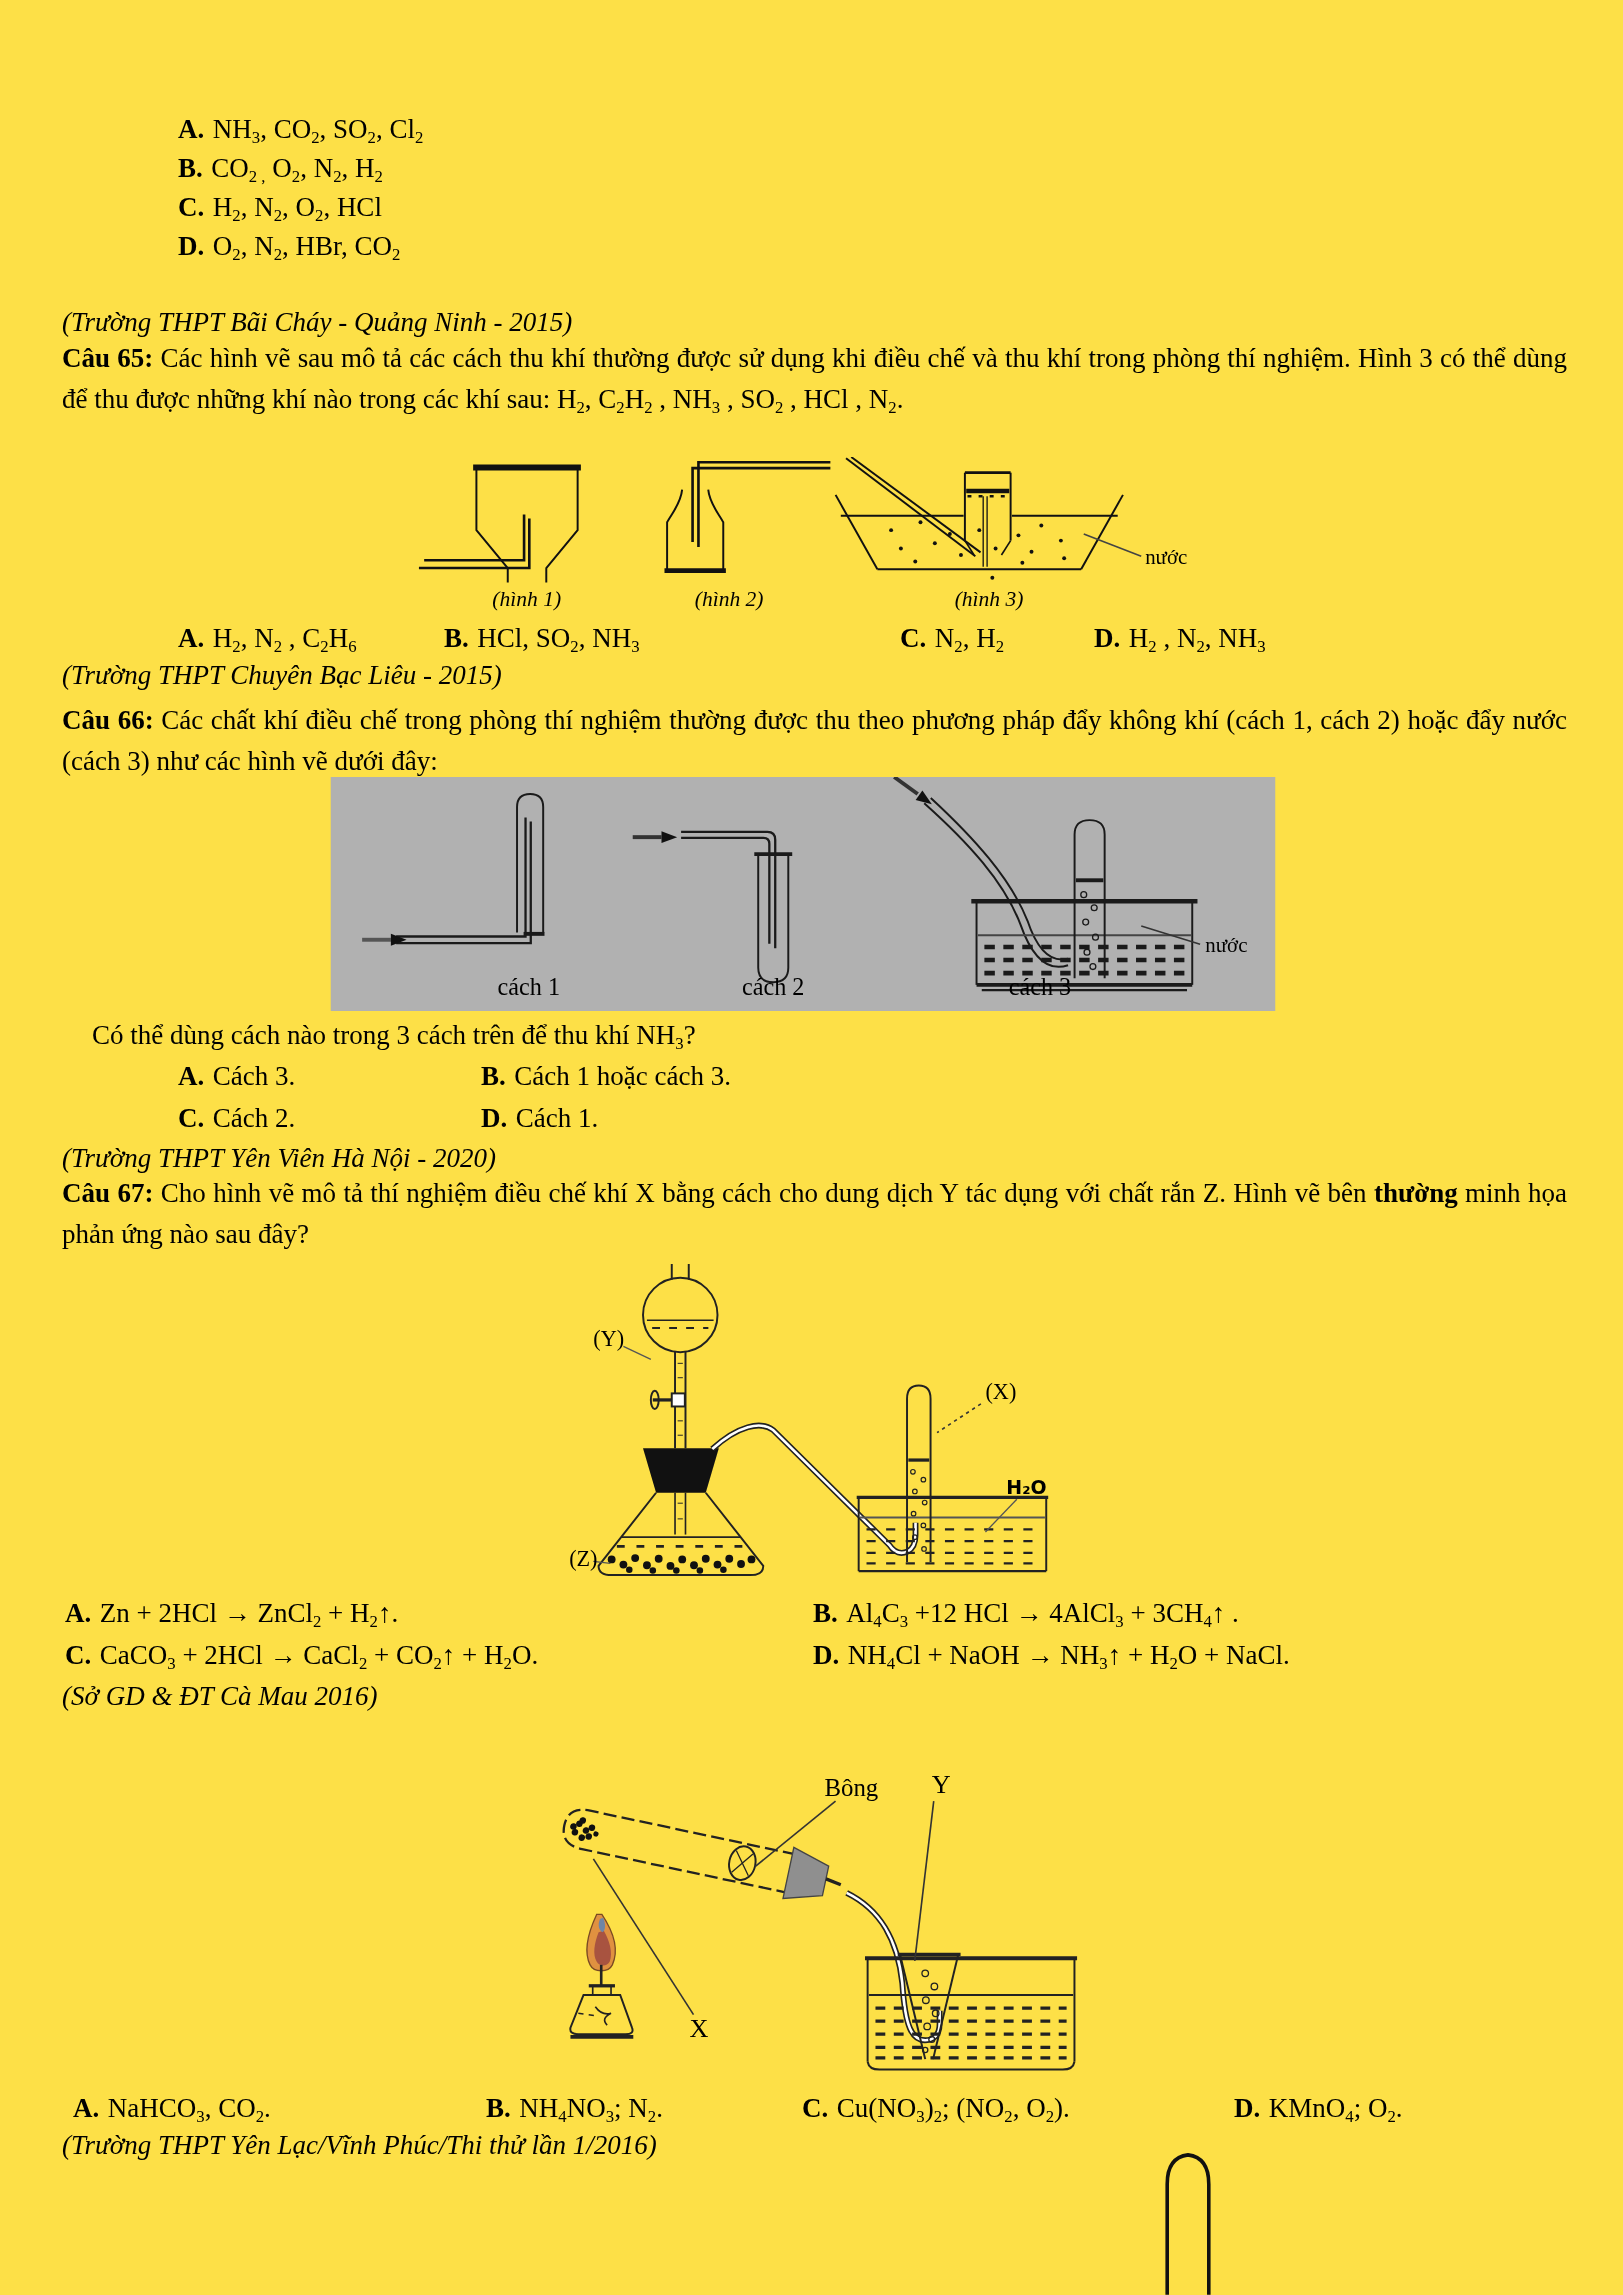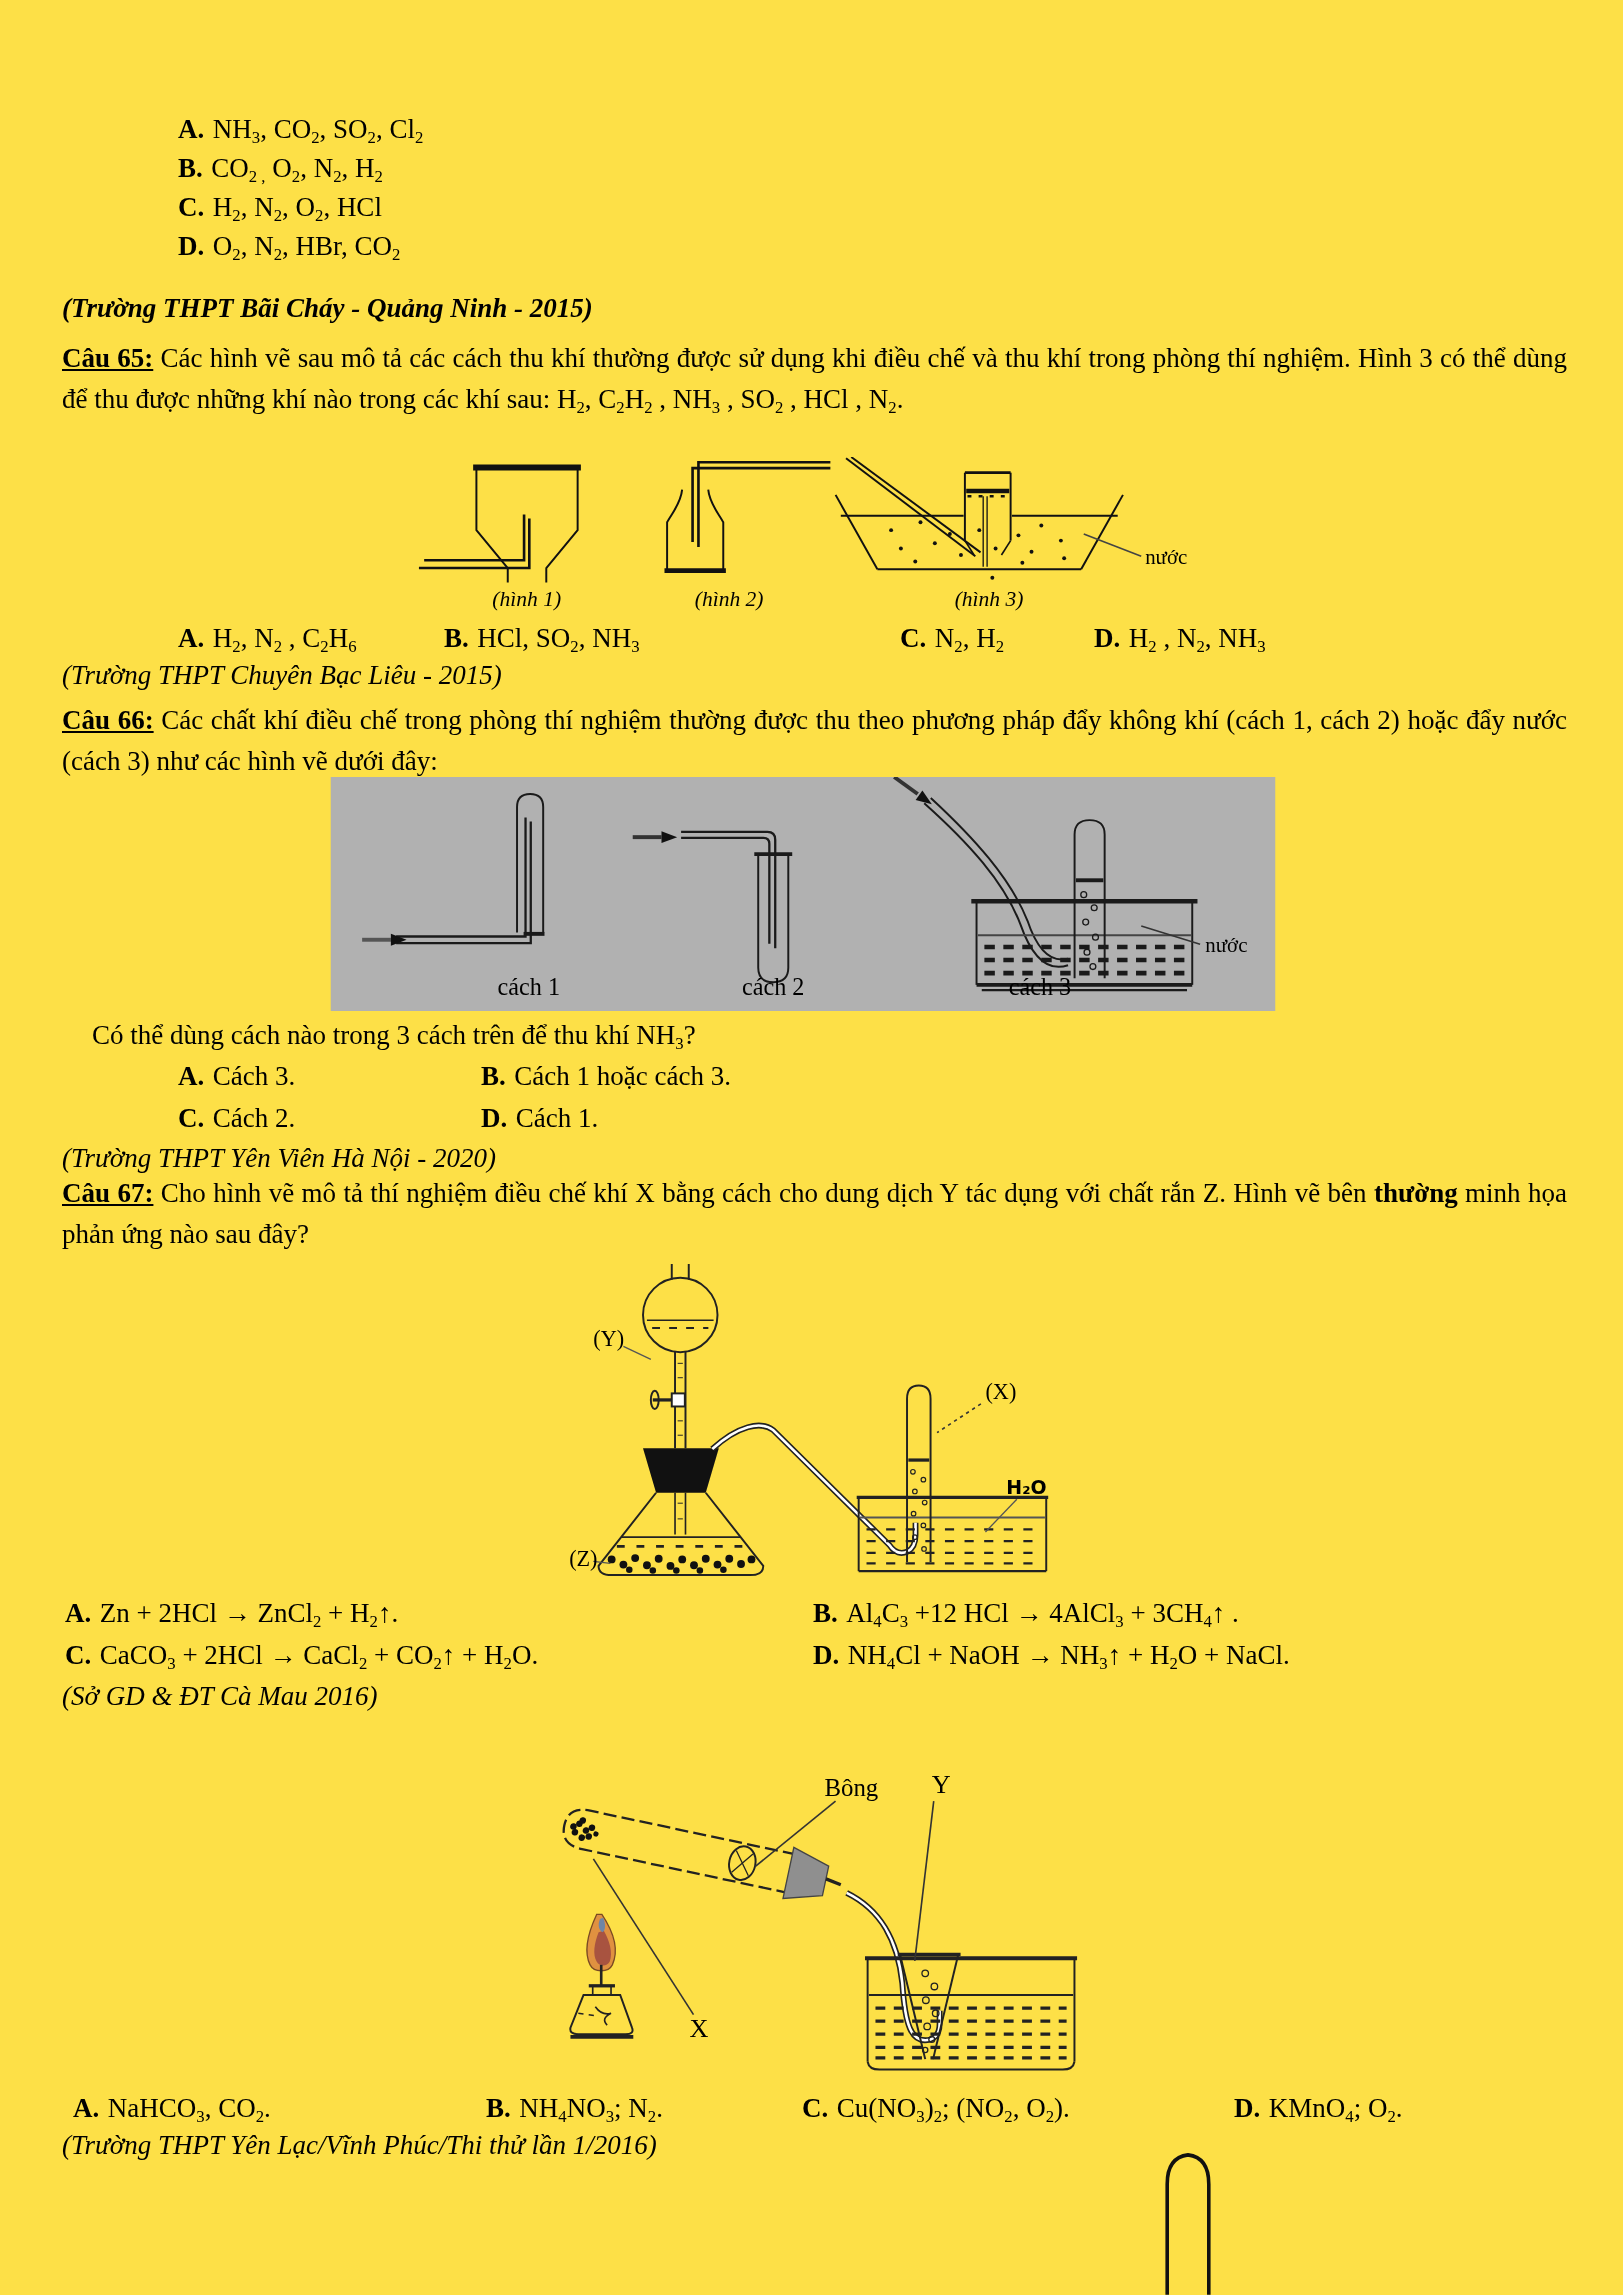--- a/index.html
+++ b/index.html
@@ -1,29 +1,29 @@
 <!DOCTYPE html>
 <html style="font-size:10.5px"><head>
 <meta charset="utf-8">
 <style>
   html,body{margin:0;padding:0;background:#e8e8e8;}
   .page{position:relative;width:1623px;height:2295px;background:#fde047;
         font-family:"Liberation Serif","DejaVu Serif",serif;font-size:27px;color:#000;overflow:hidden;}
   .abs{position:absolute;}
   sub{font-size:0.62em;line-height:0;vertical-align:-0.28em;}
   .para{text-align:justify;line-height:41px;}
-  .qlabel{font-weight:700;text-decoration:underline;}
+  .qlabel{font-weight:700;}
   .source{font-style:italic;line-height:34px;}
   .optletter{font-weight:700;margin-right:8.5px;}
   .optline{white-space:nowrap;line-height:39px;}
   .preopts{line-height:44px;}
   .preopts div{white-space:nowrap;}
   
   #pre-options{left:178px;top:110px;}
-  #source-1{left:62px;top:291px;font-weight:bold;}
+  #source-1{left:62px;top:305px;}
   #q65-para{left:62px;top:338px;width:1505px;}
   #fig65{left:404px;top:457px;}
   #q65-opts{left:0;top:619px;width:1623px;height:41px;}
   #q65-opt-a{left:178px;top:0;} #q65-opt-b{left:444px;top:0;}
   #q65-opt-c{left:900px;top:0;} #q65-opt-d{left:1094px;top:0;}
   #source-2{left:62px;top:658px;}
   #q66-para{left:62px;top:700px;width:1505px;}
   #fig66{left:330px;top:777px;}
   #q66-question{left:92px;top:1016px;}
   #q66-opts-1{left:0;top:1057px;width:1623px;height:41px;}

